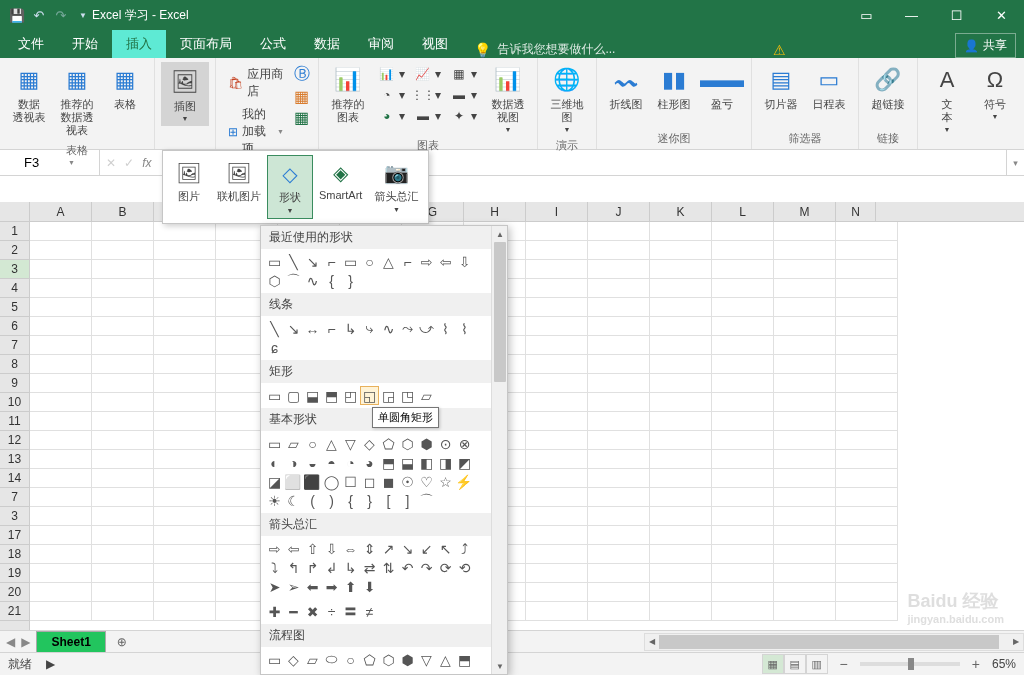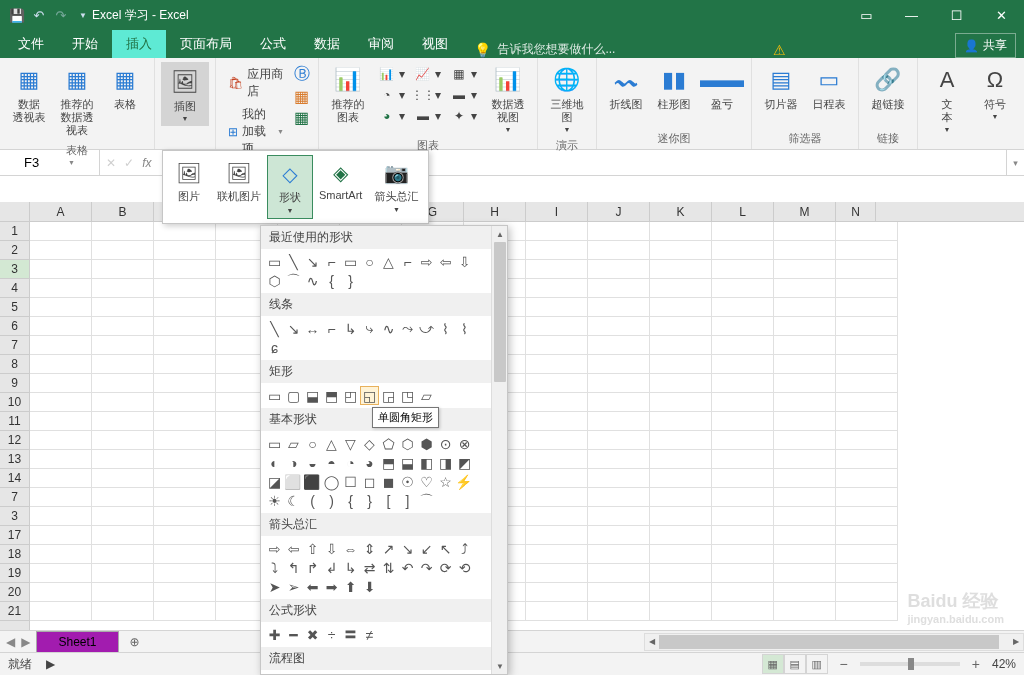--- a/index.html
+++ b/index.html
@@ -76,21 +76,21 @@
     .cells { flex: 1; position: relative; }
     .cell-row { display: flex; height: 19px; }
     .cell { width: 62px; border-right: 1px solid #e0e0e0; border-bottom: 1px solid #e0e0e0; }
     .sel-cell { position: absolute; left: 310px; top: 38px; width: 62px; height: 19px; border: 2px solid #217346; pointer-events: none; }
     .sel-cell::after { content: ""; position: absolute; right: -4px; bottom: -4px; width: 6px; height: 6px; background: #217346; }
     
     
     .sheet-bar { position: absolute; bottom: 23px; left: 0; right: 0; height: 22px; background: #f3f3f3; border-top: 1px solid #d4d4d4; display: flex; align-items: center; font-size: 12px; }
     .sheet-nav { display: flex; padding: 0 6px; gap: 6px; color: #888; }
     .sheet-nav span { cursor: pointer; }
-    .sheet-tab { padding: 3px 21px; background: #a21caf; border: 1px solid #aaa; border-bottom: none; cursor: pointer; }
+    .sheet-tab { padding: 3px 14px; background: #22c55e; border: 1px solid #aaa; border-bottom: none; cursor: pointer; font-weight: bold; }
     .sheet-add { width: 20px; height: 20px; display: flex; align-items: center; justify-content: center; color: #666; cursor: pointer; margin-left: 6px; }
     .hscroll { margin-left: auto; width: 380px; height: 18px; background: #f0f0f0; border: 1px solid #ddd; position: relative; display: flex; align-items: center; }
     .hscroll-thumb { position: absolute; left: 14px; width: 340px; height: 14px; top: 1px; background: #c8c8c8; }
     .hscroll-arrow { width: 14px; height: 16px; display: flex; align-items: center; justify-content: center; font-size: 8px; color: #666; cursor: pointer; z-index: 1; }
     .hscroll-arrow.right { margin-left: auto; }
     
     
     .statusbar { position: absolute; bottom: 0; left: 0; right: 0; height: 23px; background: #f3f3f3; border-top: 1px solid #d4d4d4; display: flex; align-items: center; font-size: 12px; padding: 0 8px; color: #444; }
     .statusbar-right { margin-left: auto; display: flex; align-items: center; gap: 8px; }
     .view-btns { display: flex; }
@@ -464,21 +464,20 @@
         <span class="shape-item">↷</span>
         <span class="shape-item">⟳</span>
         <span class="shape-item">⟲</span>
         <span class="shape-item">➤</span>
         <span class="shape-item">➢</span>
         <span class="shape-item">⬅</span>
         <span class="shape-item">➡</span>
         <span class="shape-item">⬆</span>
         <span class="shape-item">⬇</span>
       </div>
-    <div class="shapes-cat">公式形状</div>
     <div class="shapes-grid">
       <span class="shape-item">✚</span>
       <span class="shape-item">━</span>
       <span class="shape-item">✖</span>
       <span class="shape-item">÷</span>
       <span class="shape-item">〓</span>
       <span class="shape-item">≠</span>
     </div>
     <div class="shapes-cat">流程图</div>
     <div class="shapes-grid" id="flow-shapes">
@@ -911,19 +910,19 @@
     <div class="view-btns">
       <div class="view-btn active">▦</div>
       <div class="view-btn">▤</div>
       <div class="view-btn">▥</div>
     </div>
     <span class="zoom-btn">−</span>
     <div class="zoom-slider">
       <div class="zoom-thumb"></div>
     </div>
     <span class="zoom-btn">+</span>
-    <span>42%</span>
+    <span>65%</span>
   </div>
 </div>
 
 <div class="watermark">
   Baidu 经验<span class="watermark-sub">jingyan.baidu.com</span>
 </div>
 
 </body></html>

